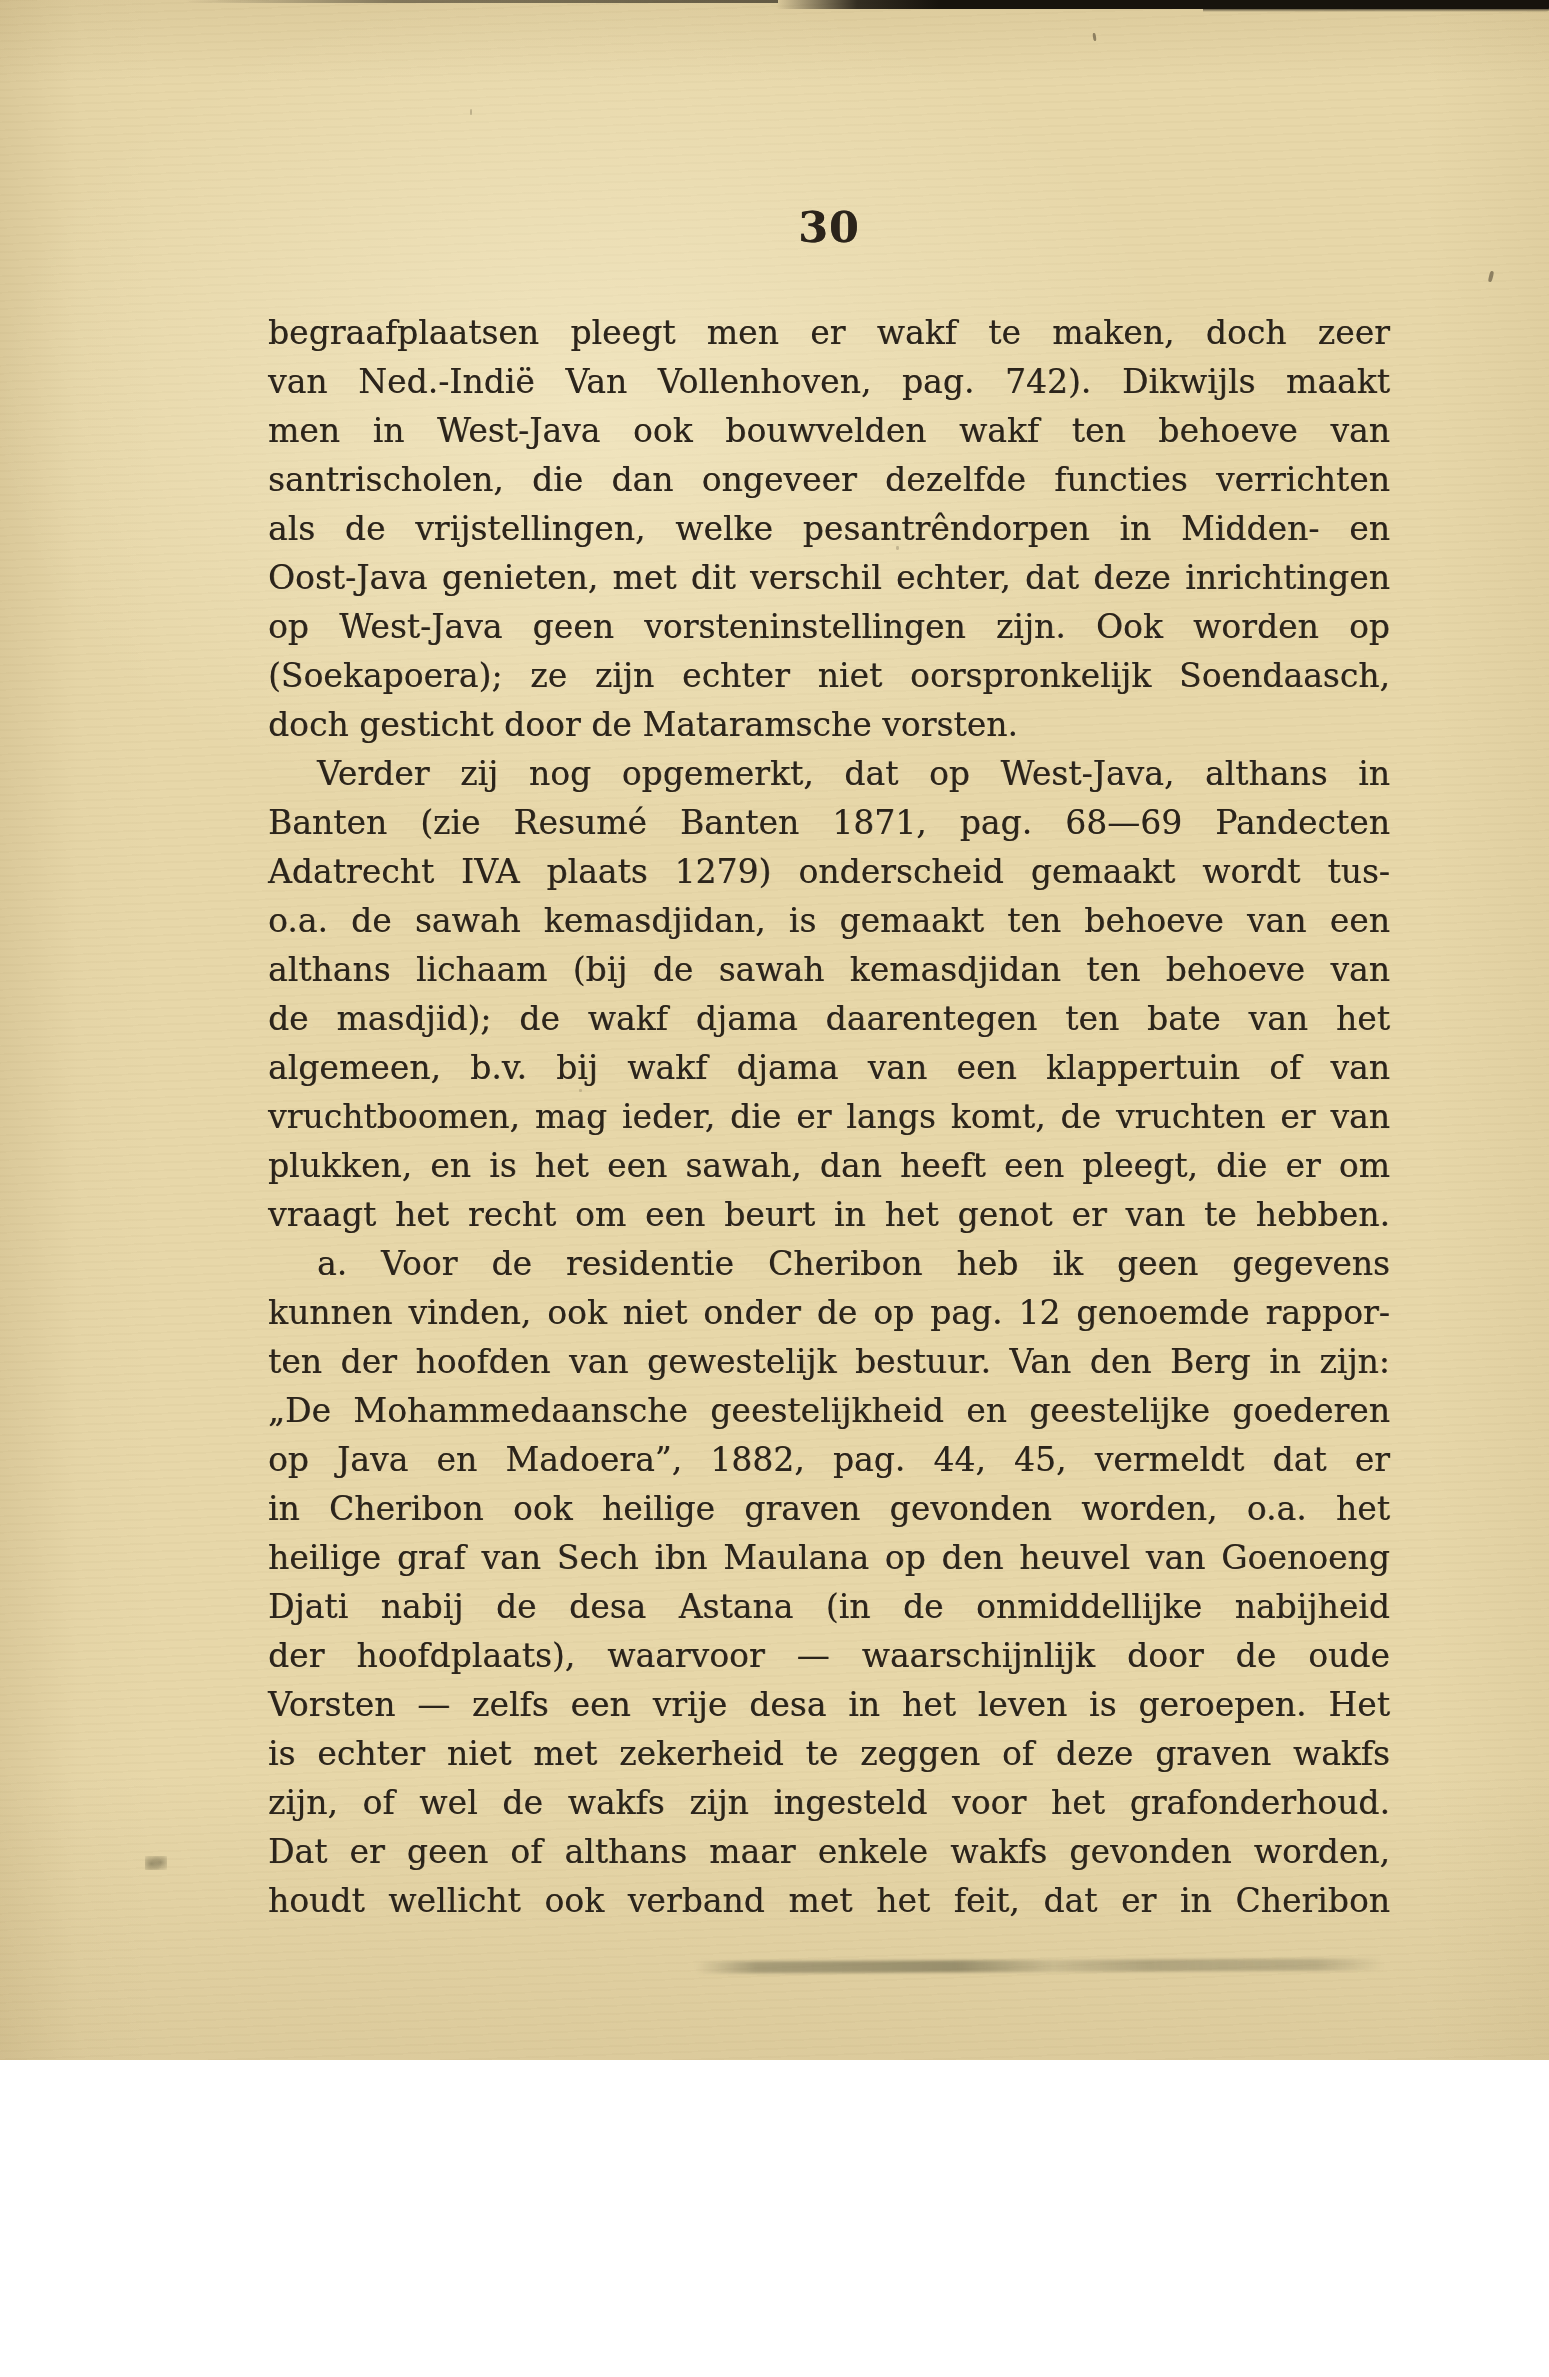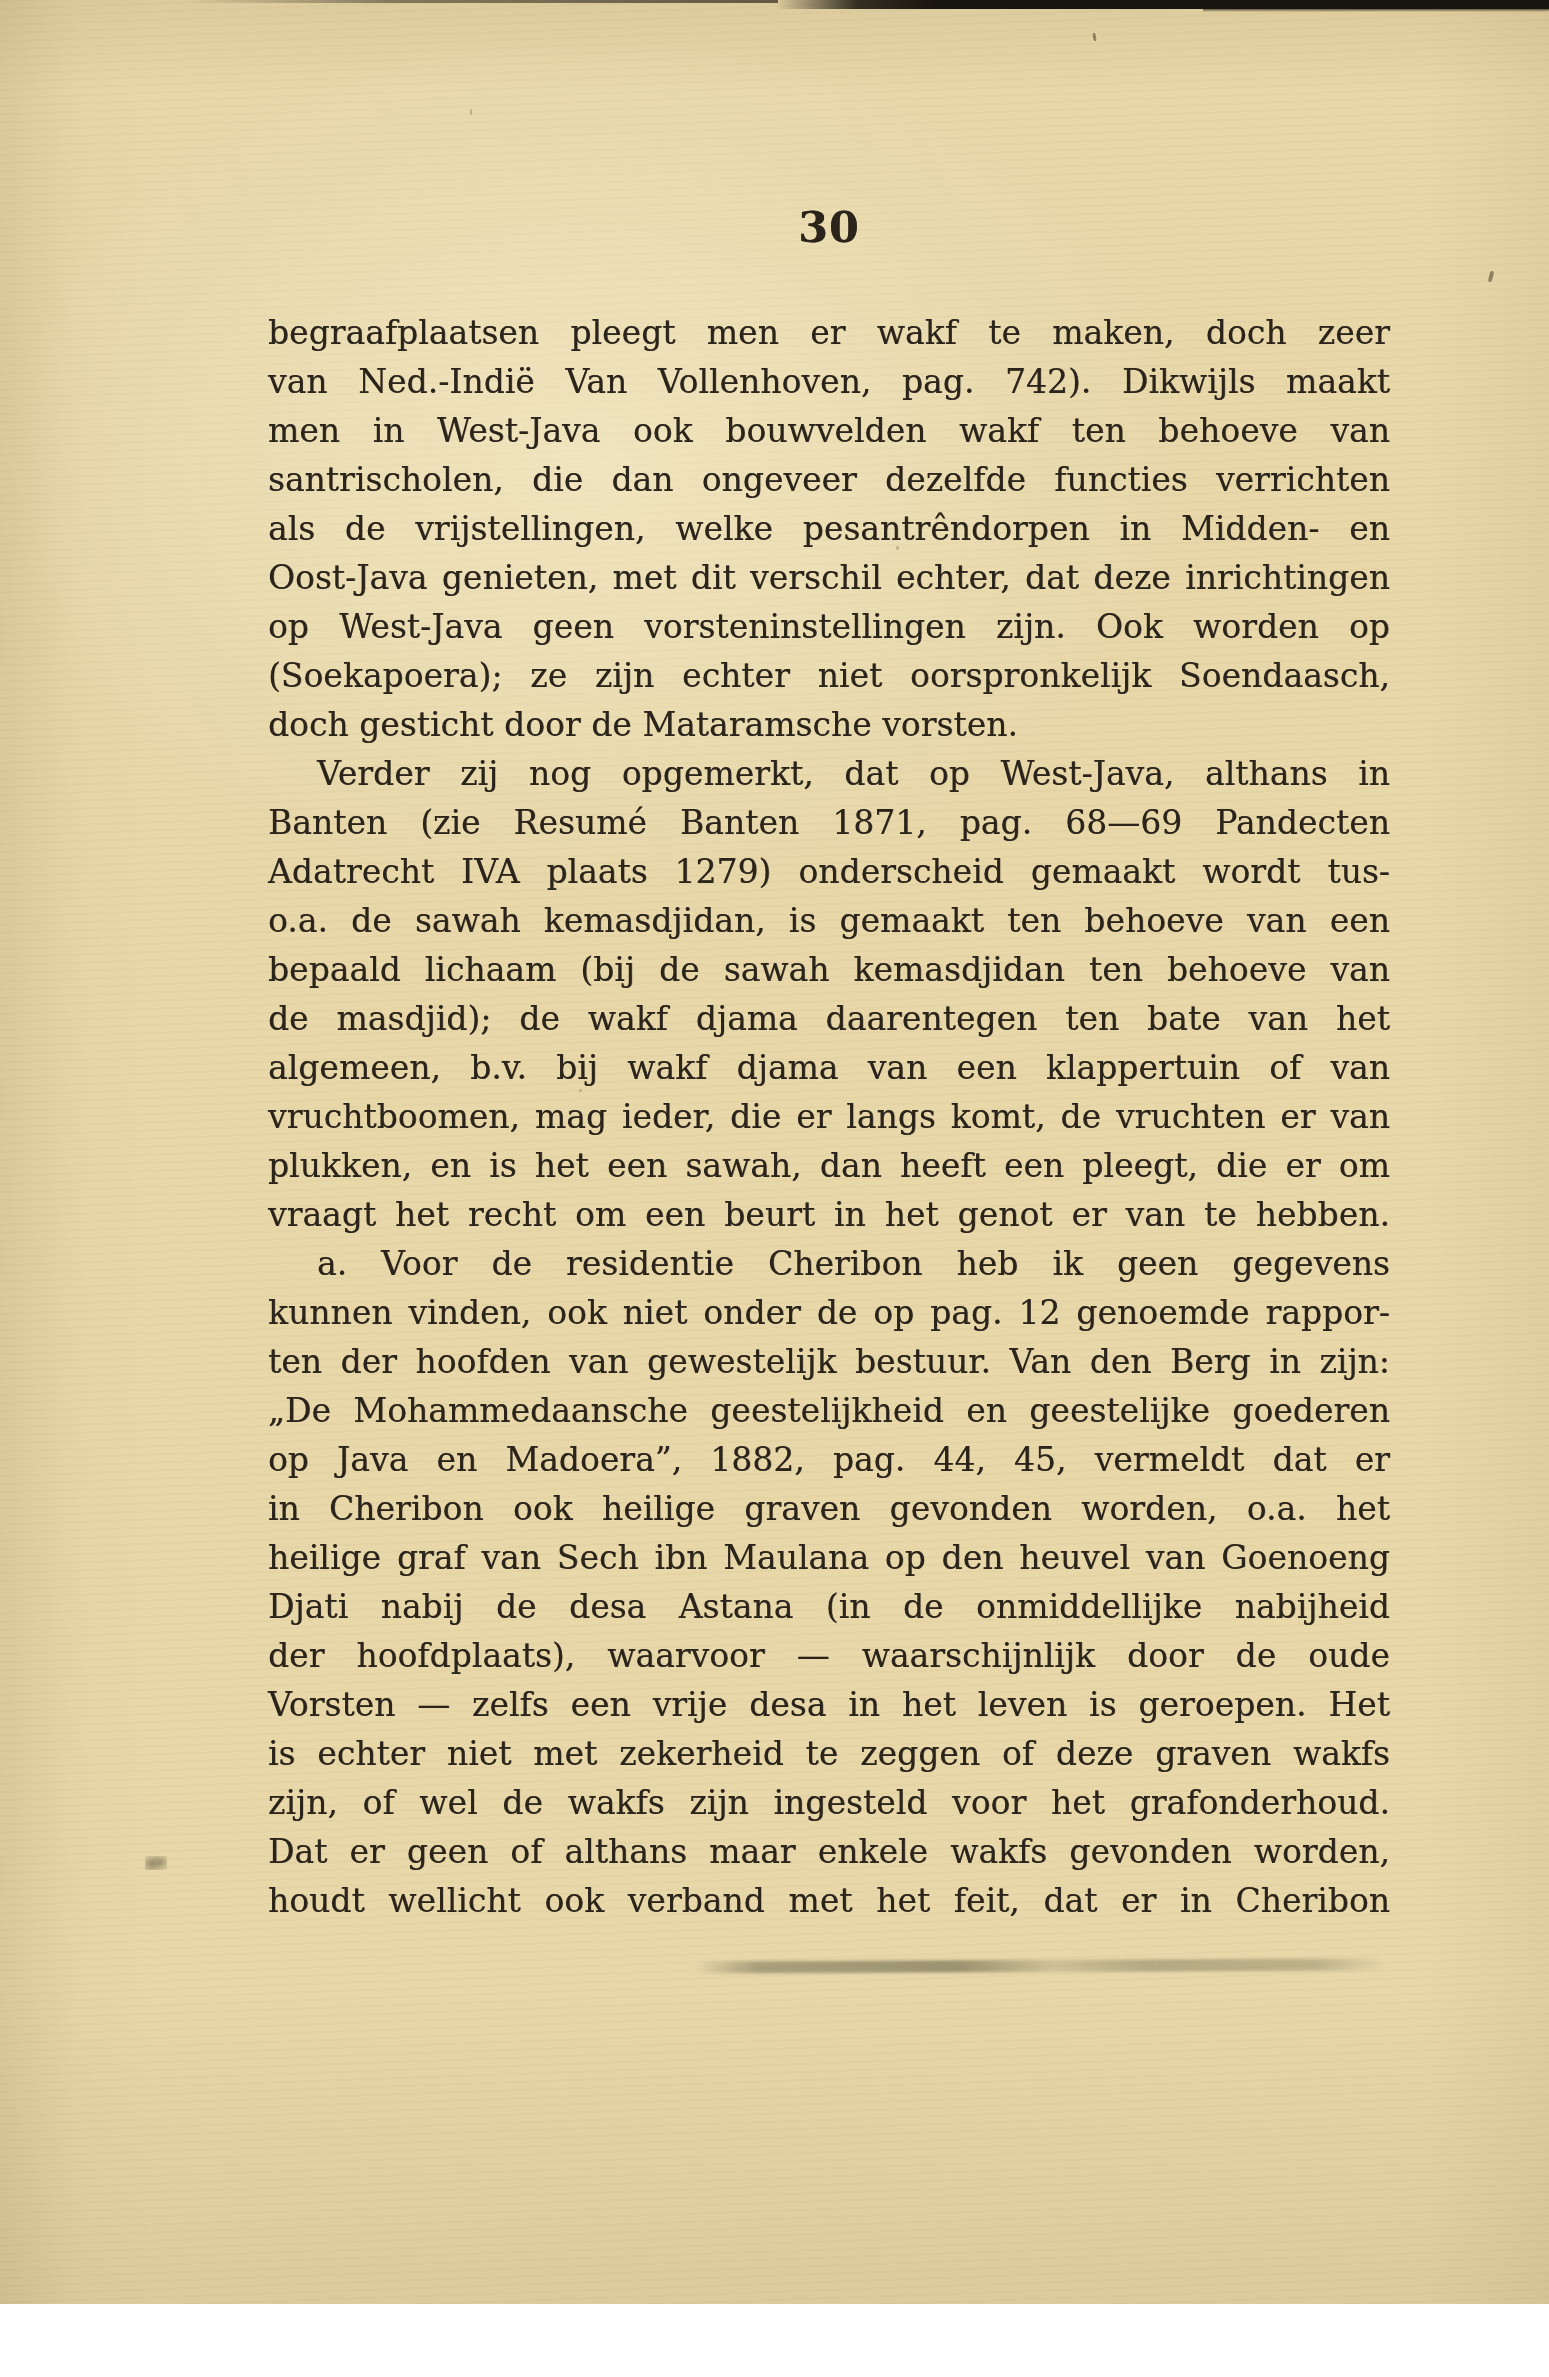--- a/index.html
+++ b/index.html
@@ -7,21 +7,21 @@
     --paper-light:#f0e3bd;
     --paper-shade:#d8c48f;
     --ink:#2b241b;
     --edge:#17130d;
     --smudge:#6d684e;
   }
   *{margin:0;padding:0;box-sizing:border-box;}
   html,body{width:1550px;height:2377px;overflow:hidden;}
   .page{
     position:relative;
-    width:1550px;height:2304px;
+    width:1550px;height:2060px;
     background:
       radial-gradient(ellipse 995px 724px at 38% 20%, rgba(255,249,224,0.40), rgba(255,249,224,0) 60%),
       linear-gradient(90deg, rgba(125,95,42,0.12) 0%, rgba(125,95,42,0.02) 5%, rgba(125,95,42,0) 10%, rgba(125,95,42,0) 92%, rgba(125,95,42,0.07) 100%),
       linear-gradient(180deg, rgba(125,95,42,0.10) 0%, rgba(125,95,42,0) 4%, rgba(125,95,42,0) 86%, rgba(125,95,42,0.10) 100%),
       repeating-linear-gradient(178deg, rgba(120,100,55,0.035) 0px, rgba(120,100,55,0.035) 1.8px, rgba(255,255,255,0) 1.8px, rgba(255,255,255,0) 8.1px),
       var(--paper);
     font-family:"DejaVu Serif","Liberation Serif",serif;
     color:var(--ink);
   }
   
@@ -107,21 +107,21 @@
       <div class="line">santrischolen, die dan ongeveer dezelfde functies verrichten</div>
       <div class="line">als de vrijstellingen, welke pesantrêndorpen in Midden- en</div>
       <div class="line">Oost-Java genieten, met dit verschil echter, dat deze inrichtingen</div>
       <div class="line">op West-Java geen vorsteninstellingen zijn. Ook worden op</div>
       <div class="line">(Soekapoera); ze zijn echter niet oorspronkelijk Soendaasch,</div>
       <div class="line no-justify">doch gesticht door de Mataramsche vorsten.</div>
       <div class="line" style="padding-left: 49px;">Verder zij nog opgemerkt, dat op West-Java, althans in</div>
       <div class="line">Banten (zie Resumé Banten 1871, pag. 68—69 Pandecten</div>
       <div class="line">Adatrecht IVA plaats 1279) onderscheid gemaakt wordt tus-</div>
       <div class="line">o.a. de sawah kemasdjidan, is gemaakt ten behoeve van een</div>
-      <div class="line">bepaald lichaam (bij de sawah kemasdjidan ten behoeve van</div>
+      <div class="line">althans lichaam (bij de sawah kemasdjidan ten behoeve van</div>
       <div class="line">de masdjid); de wakf djama daarentegen ten bate van het</div>
       <div class="line">algemeen, b.v. bij wakf djama van een klappertuin of van</div>
       <div class="line">vruchtboomen, mag ieder, die er langs komt, de vruchten er van</div>
       <div class="line">plukken, en is het een sawah, dan heeft een pleegt, die er om</div>
       <div class="line">vraagt het recht om een beurt in het genot er van te hebben.</div>
       <div class="line" style="padding-left: 49px;">a. Voor de residentie Cheribon heb ik geen gegevens</div>
       <div class="line">kunnen vinden, ook niet onder de op pag. 12 genoemde rappor-</div>
       <div class="line">ten der hoofden van gewestelijk bestuur. Van den Berg in zijn:</div>
       <div class="line">„De Mohammedaansche geestelijkheid en geestelijke goederen</div>
       <div class="line">op Java en Madoera”, 1882, pag. 44, 45, vermeldt dat er</div>

